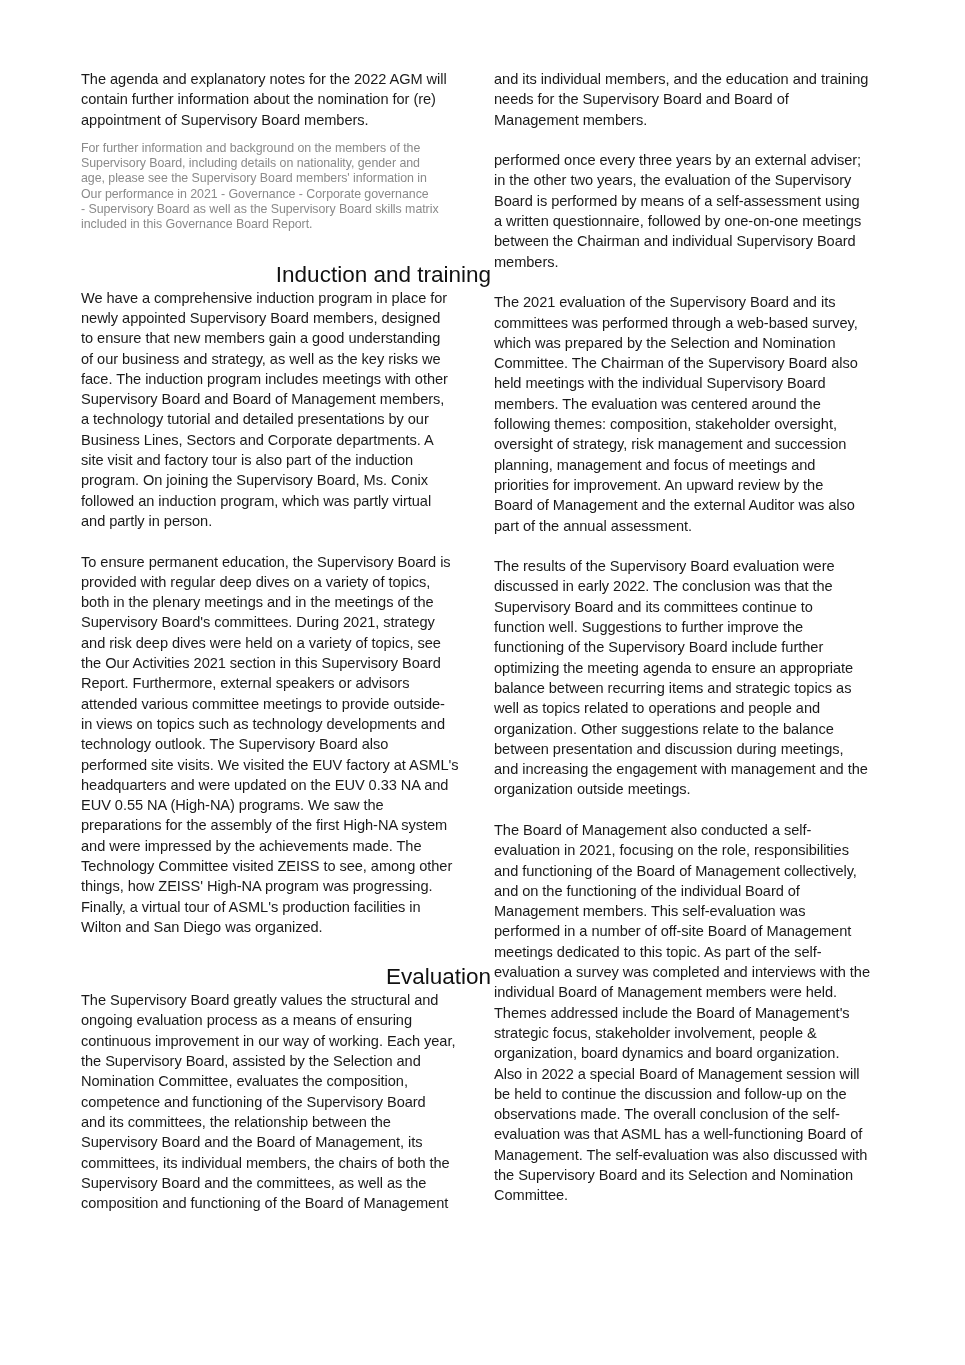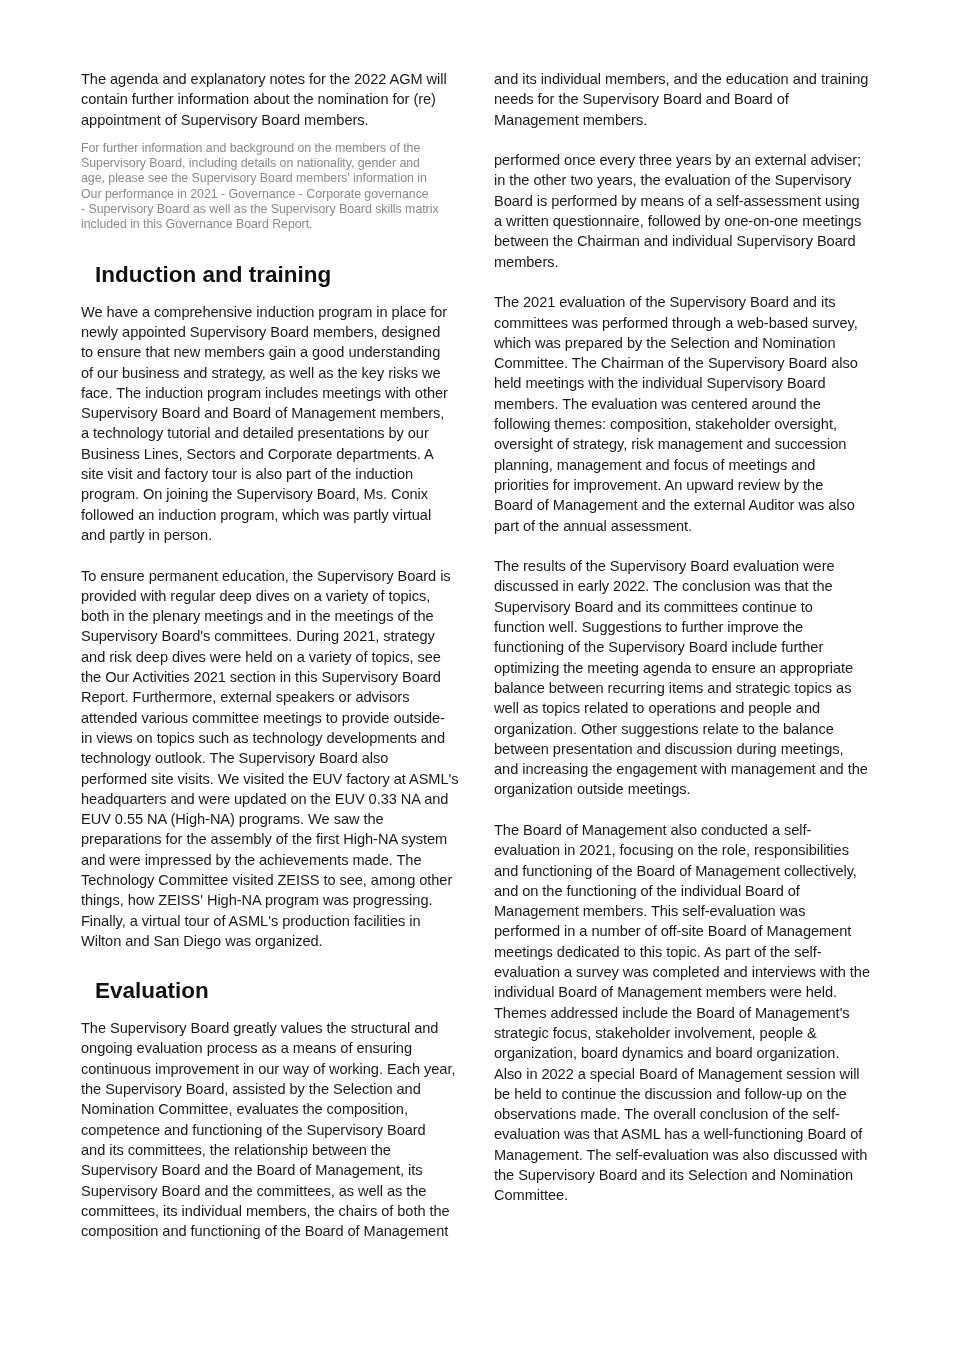--- a/index.html
+++ b/index.html
@@ -6,21 +6,21 @@
   body { width: 965px; height: 1365px; position: relative; overflow: hidden;
          font-family: "Liberation Sans", sans-serif; color: #1a1a1a; }
   .col { position: absolute; top: 69px; width: 410px; }
   .col-left { left: 81px; }
   .col-right { left: 494px; }
   .line { display: block; font-size: 14.6px; line-height: 20.3px; white-space: nowrap; letter-spacing: -0.05px; }
   .para { margin: 0; }
   .gap { height: 20.3px; }
   .note .line { color: #8a8a8a; font-size: 12.4px; line-height: 15.3px; }
   .note { margin-top: 11px; }
-  .heading { font-weight: bold; font-size: 22.5px; line-height: 26px; color: #111; margin: 14px; }
+  .heading { font-weight: normal; font-size: 22.5px; line-height: 26px; color: #111; margin: 0; text-align: right; }
   .h-induction { margin-top: 29px; }
   .h-evaluation { margin-top: 27px; }
   .footer { position: absolute; top: 1384px; font-size: 16px; color: #555; letter-spacing: 0.1px; }
   .footer-left { left: 81px; }
   .footer-right { left: 866px; }
 </style>
 </head>
 <body>
 
 <div class="col col-left">
@@ -77,22 +77,22 @@
   <h2 class="heading h-evaluation">Evaluation</h2>
   <div class="para">
       <span class="line">The Supervisory Board greatly values the structural and</span>
       <span class="line">ongoing evaluation process as a means of ensuring</span>
       <span class="line">continuous improvement in our way of working. Each year,</span>
       <span class="line">the Supervisory Board, assisted by the Selection and</span>
       <span class="line">Nomination Committee, evaluates the composition,</span>
       <span class="line">competence and functioning of the Supervisory Board</span>
       <span class="line">and its committees, the relationship between the</span>
       <span class="line">Supervisory Board and the Board of Management, its</span>
+      <span class="line">committees, its individual members, the chairs of both the</span>
       <span class="line">Supervisory Board and the committees, as well as the</span>
-      <span class="line">committees, its individual members, the chairs of both the</span>
       <span class="line">composition and functioning of the Board of Management</span>
     </div>
 </div>
 
 <div class="col col-right">
   <div class="para">
       <span class="line">and its individual members, and the education and training</span>
       <span class="line">needs for the Supervisory Board and Board of</span>
       <span class="line">Management members.</span>
     </div>

